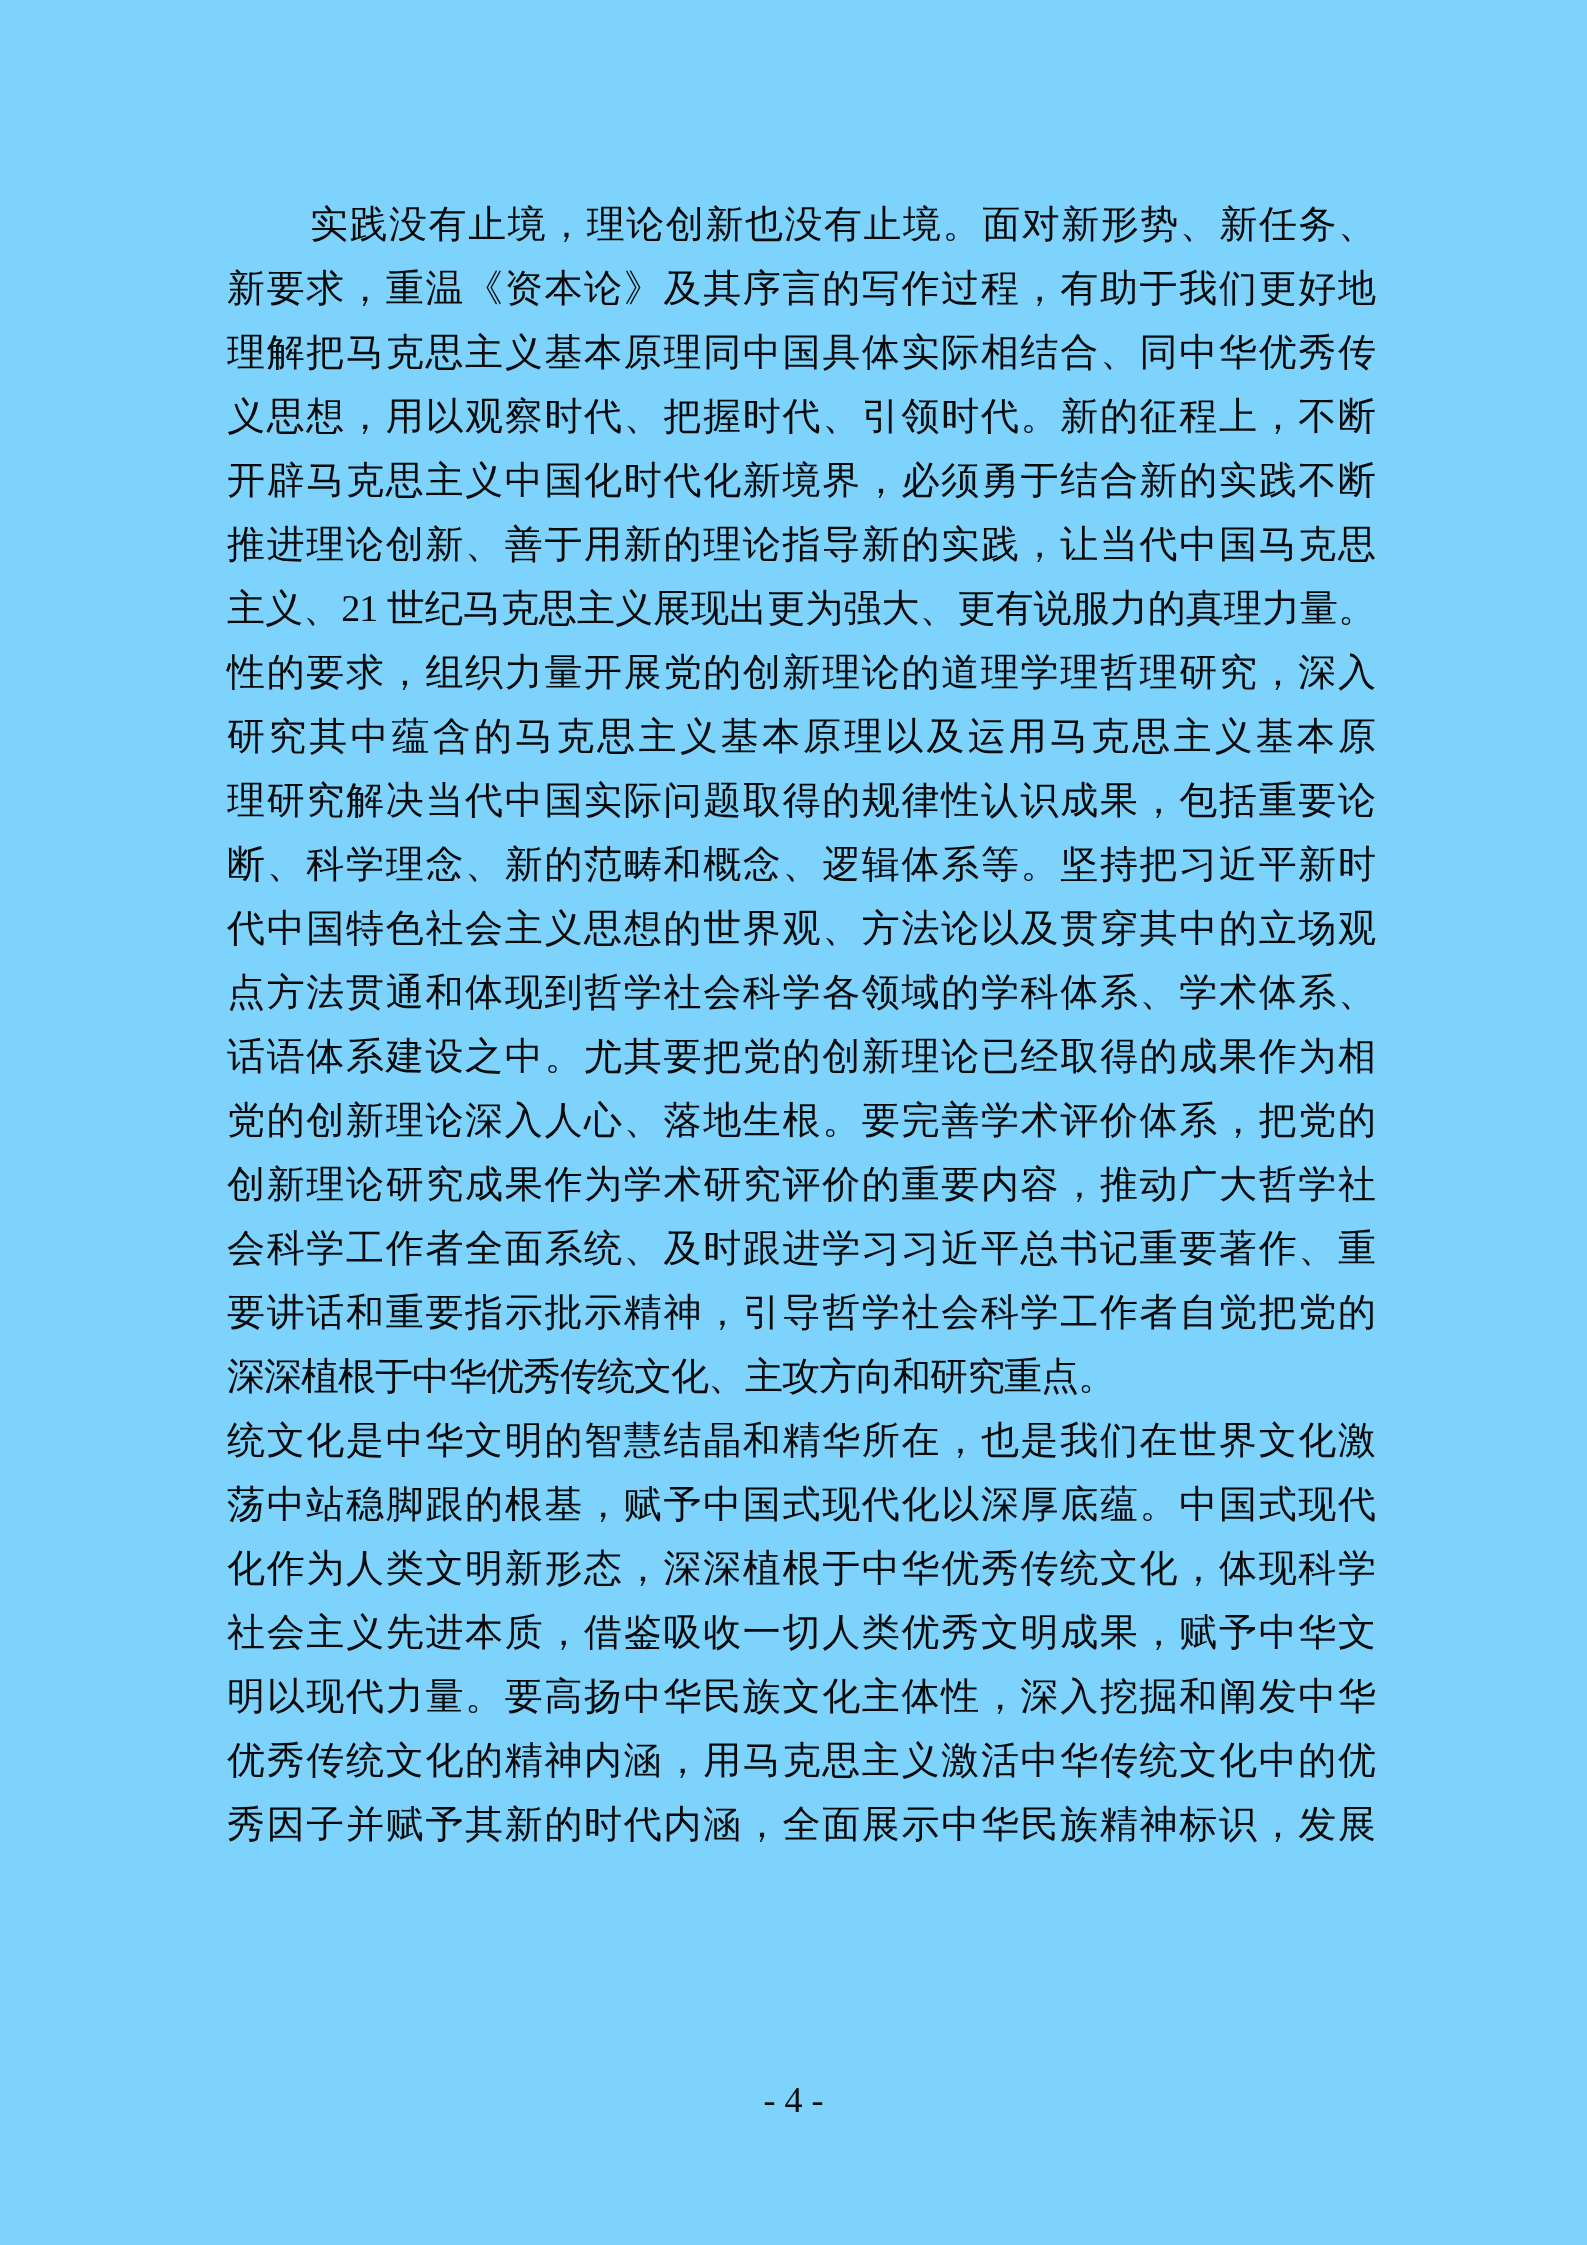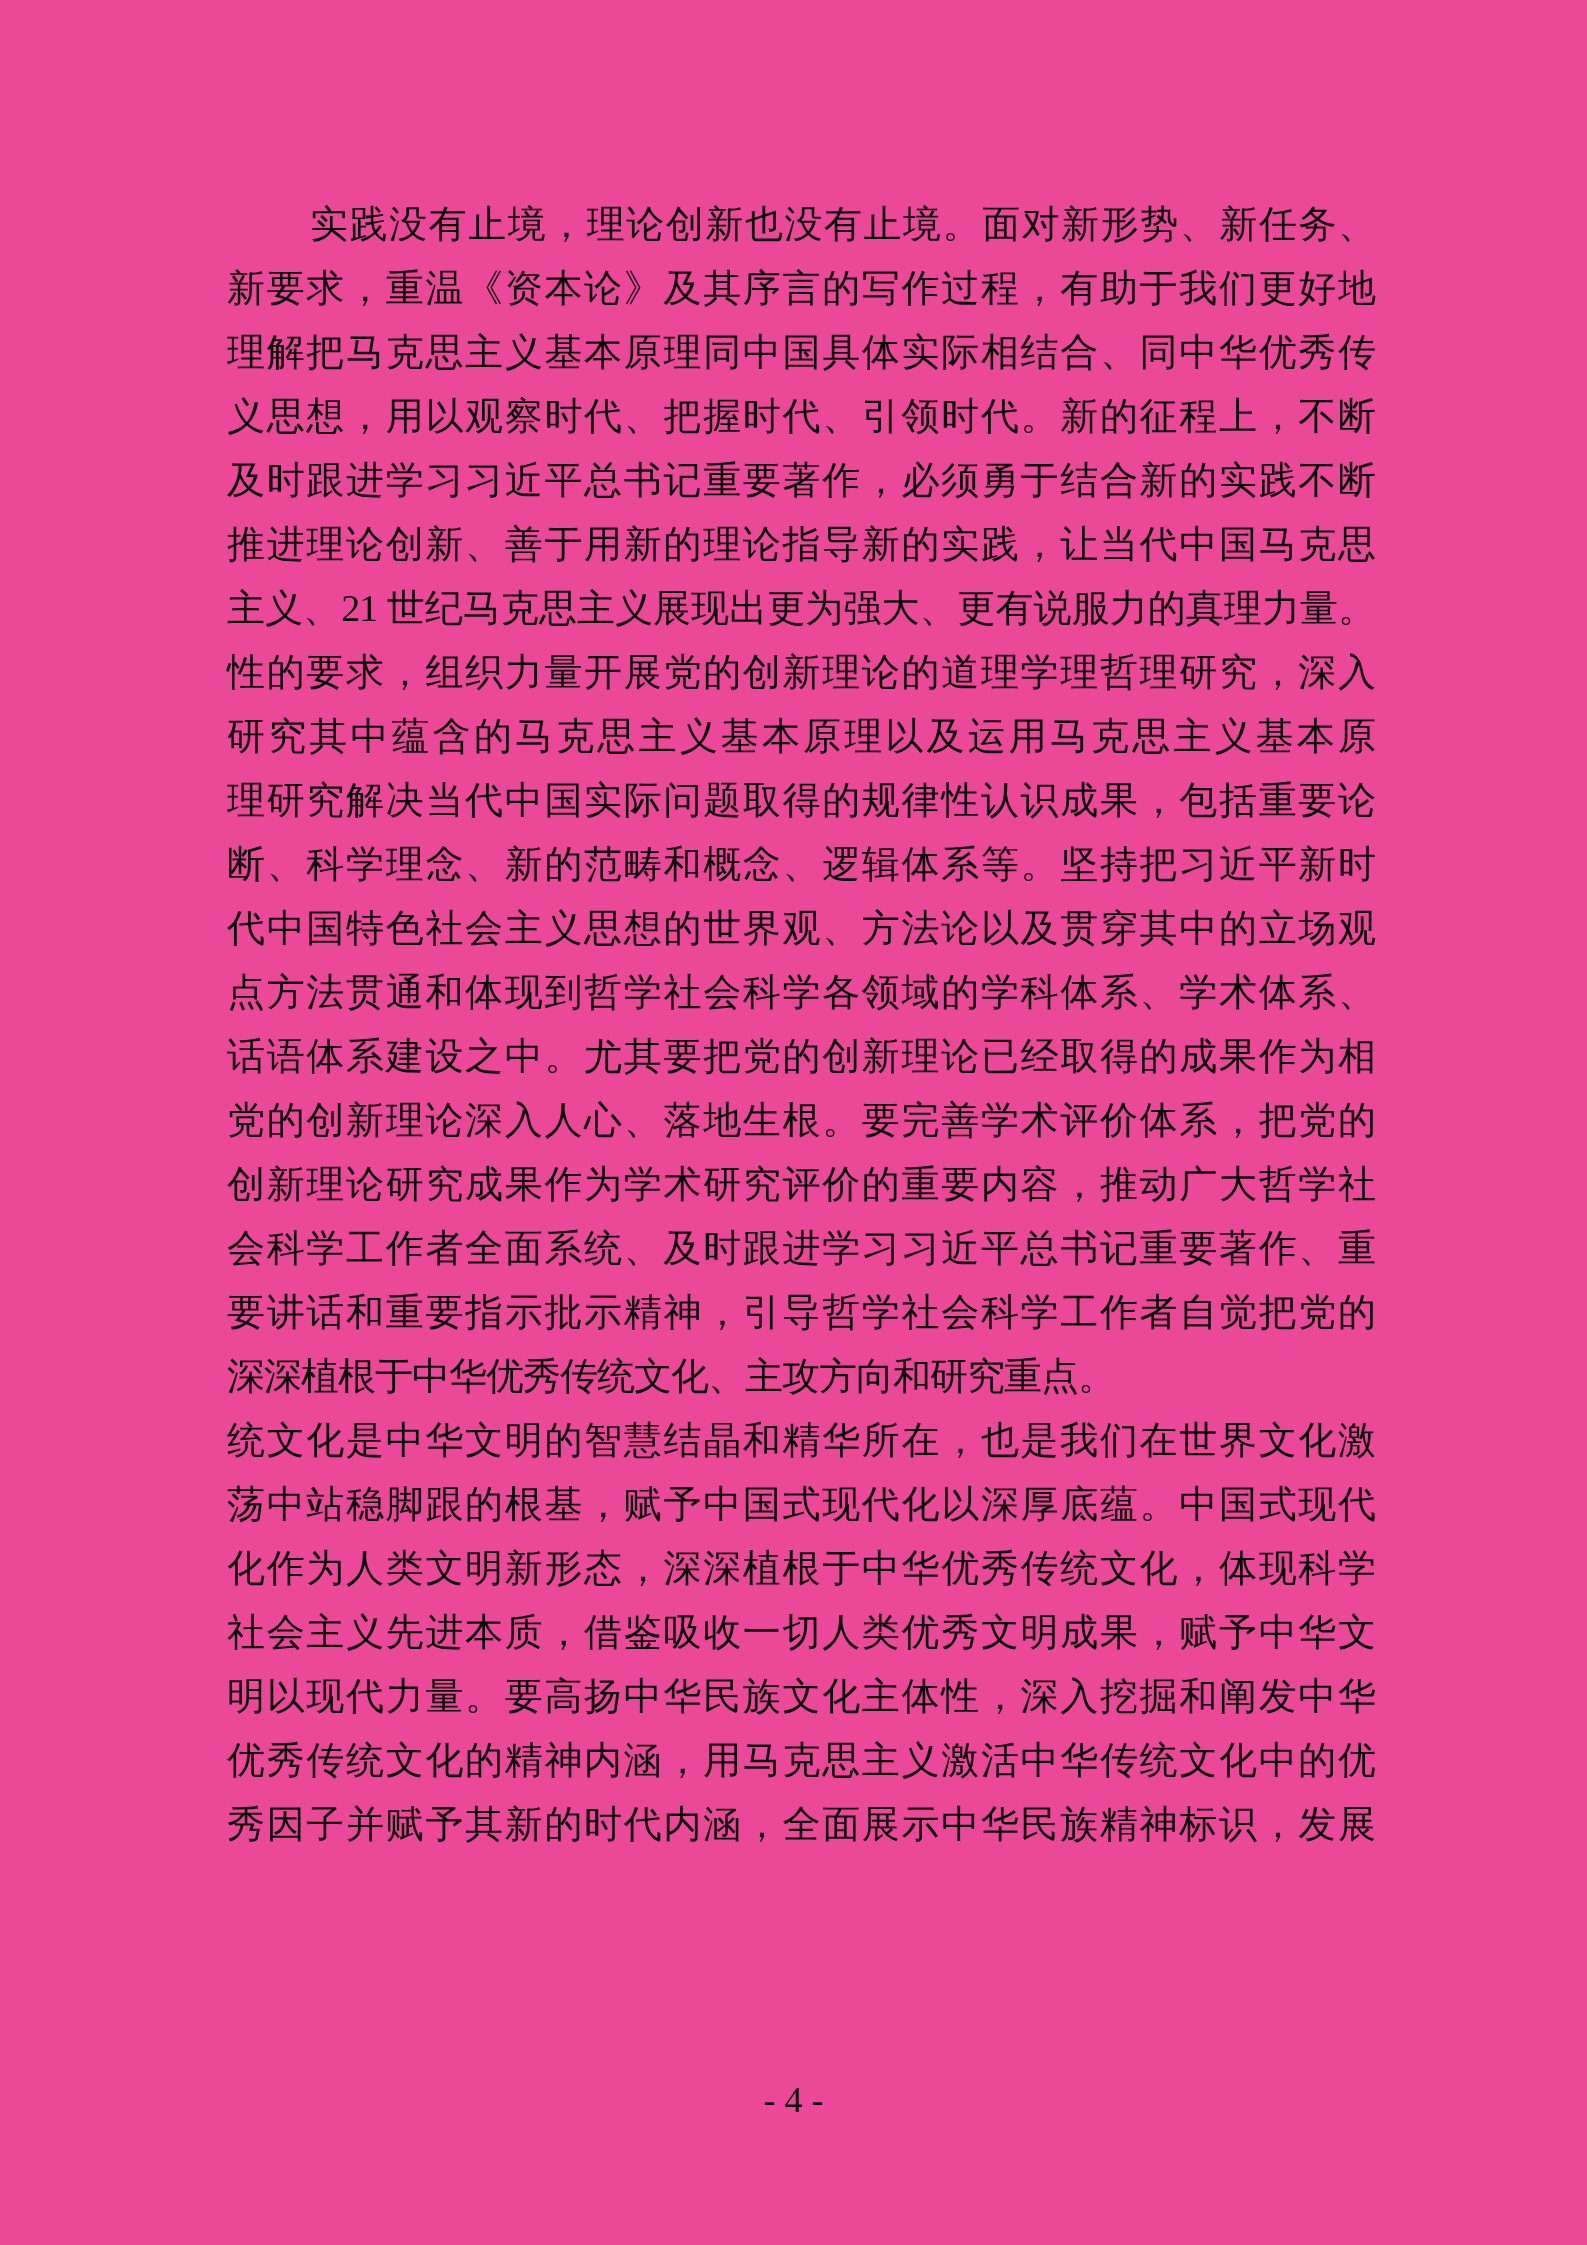--- a/index.html
+++ b/index.html
@@ -10,21 +10,21 @@
   body {
     width: 1587px;
     height: 2245px;
     position: relative;
     font-family: "Liberation Serif", "DejaVu Serif", serif;
     color: #0a0a0a;
   }
   .page {
     position: absolute;
     inset: 0;
-    background: #ec4899;
+    background: #7dd3fc;
     overflow: hidden;
   }
   .text-block {
     position: absolute;
     top: 192px;
     left: 227px;
     width: 1148px;
   }
   .line {
     height: 64px;
@@ -56,21 +56,21 @@
 </style>
 </head>
 <body>
 
 <div class="page">
   <div class="text-block" id="lines-container">
       <div class="line indent">实践没有止境，理论创新也没有止境。面对新形势、新任务、</div>
       <div class="line">新要求，重温《资本论》及其序言的写作过程，有助于我们更好地</div>
       <div class="line">理解把马克思主义基本原理同中国具体实际相结合、同中华优秀传</div>
       <div class="line">义思想，用以观察时代、把握时代、引领时代。新的征程上，不断</div>
-      <div class="line">及时跟进学习习近平总书记重要著作，必须勇于结合新的实践不断</div>
+      <div class="line">开辟马克思主义中国化时代化新境界，必须勇于结合新的实践不断</div>
       <div class="line">推进理论创新、善于用新的理论指导新的实践，让当代中国马克思</div>
       <div class="line">主义、21 世纪马克思主义展现出更为强大、更有说服力的真理力量。</div>
       <div class="line">性的要求，组织力量开展党的创新理论的道理学理哲理研究，深入</div>
       <div class="line">研究其中蕴含的马克思主义基本原理以及运用马克思主义基本原</div>
       <div class="line">理研究解决当代中国实际问题取得的规律性认识成果，包括重要论</div>
       <div class="line">断、科学理念、新的范畴和概念、逻辑体系等。坚持把习近平新时</div>
       <div class="line">代中国特色社会主义思想的世界观、方法论以及贯穿其中的立场观</div>
       <div class="line">点方法贯通和体现到哲学社会科学各领域的学科体系、学术体系、</div>
       <div class="line">话语体系建设之中。尤其要把党的创新理论已经取得的成果作为相</div>
       <div class="line">党的创新理论深入人心、落地生根。要完善学术评价体系，把党的</div>

